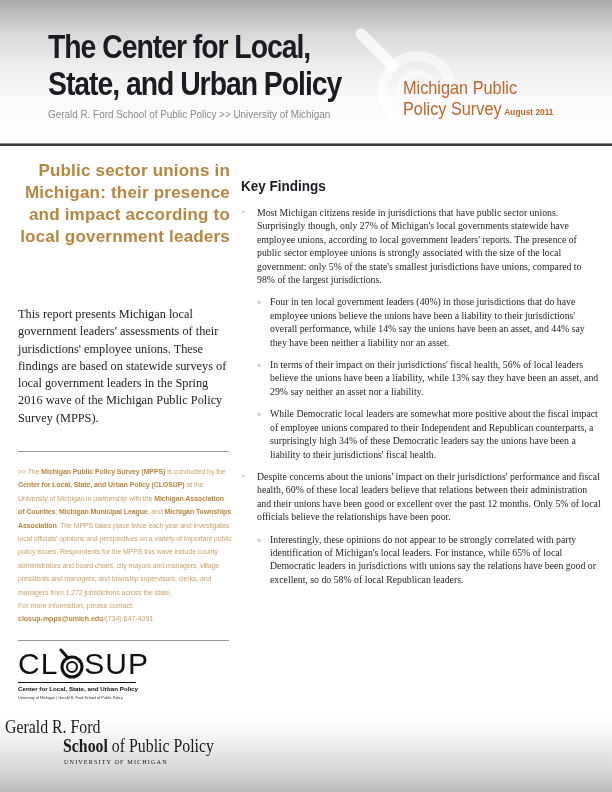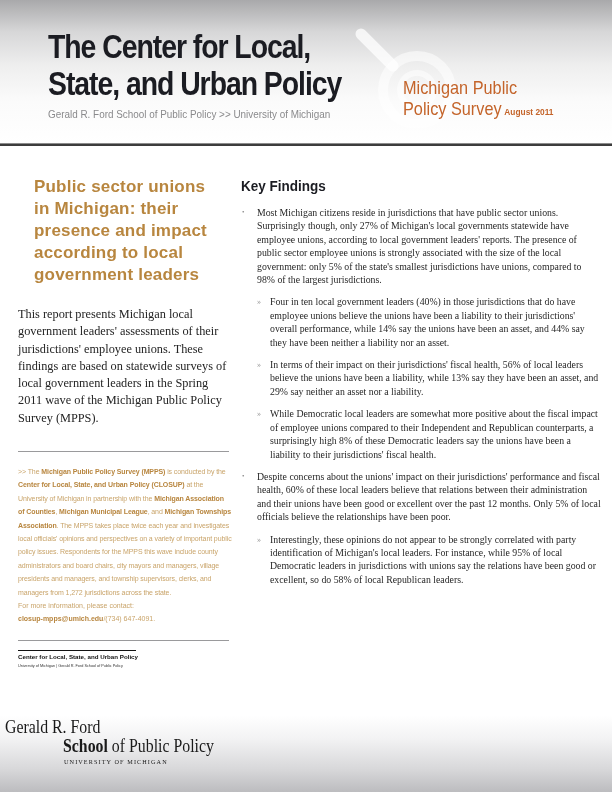--- a/index.html
+++ b/index.html
@@ -34,23 +34,24 @@
     font-family: "Liberation Sans", sans-serif; font-size: 18.5px; line-height: 21px;
     color: #c4642a; transform: scaleX(0.88); transform-origin: left top; white-space: nowrap;
   }
   .survey-date { font-size: 9.5px; font-weight: bold; margin-left: 3px; }
   .rule-top {
     position: absolute; left: 0; top: 143px; width: 612px; height: 3px;
     background: linear-gradient(to bottom, #8c8c8c 0%, #8c8c8c 33%, #3c3c3c 34%, #3c3c3c 100%);
   }
   .left-col { position: absolute; left: 18px; top: 160px; width: 212px; }
   .report-title {
-    margin: 16px; font-family: "Liberation Sans", sans-serif; font-weight: bold;
+    margin: 0; font-family: "Liberation Sans", sans-serif; font-weight: bold;
     font-size: 17px; line-height: 22px; color: #b8863f;
     letter-spacing: 0.2px;
+    text-align: right;
   }
   .intro {
     position: absolute; left: 18px; top: 306px; width: 210px; margin: 0;
     font-size: 12.3px; line-height: 17.3px; color: #242424;
   }
   .left-rule { position: absolute; left: 18px; width: 211px; height: 1px; background: #9a9a9c; }
   .about {
     position: absolute; left: 18px; top: 465px; width: 214px; margin: 0;
     font-family: "Liberation Sans", sans-serif; font-size: 7px; line-height: 13.4px;
     color: #c9a46a; letter-spacing: -0.1px;
@@ -113,34 +114,45 @@
   <span>Michigan Public</span><br>
   <span>Policy Survey</span><span class="survey-date">August 2011</span>
 </div>
 
 <div class="rule-top"></div>
 
 <div class="left-col">
   <h2 class="report-title">Public sector unions in Michigan: their presence and impact according to local government leaders</h2>
 </div>
 
-<p class="intro">This report presents Michigan local government leaders' assessments of their jurisdictions' employee unions. These findings are based on statewide surveys of local government leaders in the Spring 2011 wave of the Michigan Public Policy Survey (MPPS).</p>
+<p class="intro">This report presents Michigan local government leaders' assessments of their jurisdictions' employee unions. These findings are based on statewide surveys of local government leaders in the Spring 2016 wave of the Michigan Public Policy Survey (MPPS).</p>
 
 <div class="left-rule" style="top:451px;"></div>
 
 <p class="about"><span>&gt;&gt; The </span><b>Michigan Public Policy Survey (MPPS)</b><span> is conducted by the </span><b>Center for Local, State, and Urban Policy (CLOSUP)</b><span> at the University of Michigan in partnership with the </span><b>Michigan Association of Counties</b><span>, </span><b>Michigan Municipal League</b><span>, and </span><b>Michigan Townships Association</b><span>. The MPPS takes place twice each year and investigates local officials' opinions and perspectives on a variety of important public policy issues. Respondents for the MPPS this wave include county administrators and board chairs, city mayors and managers, village presidents and managers, and township supervisors, clerks, and managers from 1,272 jurisdictions across the state.</span></p>
 
 <p class="contact">
   <span>For more information, please contact:</span><br>
   <b>closup-mpps@umich.edu</b><span>/(734) 647-4091.</span>
 </p>
 
 <div class="left-rule" style="top:640px;"></div>
 
 <div class="closup-logo">
+  <div class="closup-word">
+    <span>CL</span>
+    <span class="closup-o">
+      <svg width="26" height="32" viewBox="0 0 26 32">
+        <line x1="3" y1="2" x2="10" y2="10" stroke="#111" stroke-width="3" stroke-linecap="round"></line>
+        <circle cx="14" cy="19" r="10" fill="none" stroke="#111" stroke-width="3"></circle>
+        <circle cx="14" cy="19" r="5" fill="none" stroke="#111" stroke-width="2"></circle>
+      </svg>
+    </span>
+    <span>SUP</span>
+  </div>
   <div class="closup-line1">Center for Local, State, and Urban Policy</div>
   <div class="closup-line2">University of Michigan | Gerald R. Ford School of Public Policy</div>
 </div>
 
 <div class="ford-logo">
   <div class="ford-l1">Gerald R. Ford</div>
   <div class="ford-l2"><b>School</b><span> of Public Policy</span></div>
   <div class="ford-l3">UNIVERSITY OF MICHIGAN</div>
 </div>
 
@@ -154,28 +166,28 @@
         <li class="subfinding">
           <span class="bullet">»</span>
           <span>Four in ten local government leaders (40%) in those jurisdictions that do have employee unions believe the unions have been a liability to their jurisdictions' overall performance, while 14% say the unions have been an asset, and 44% say they have been neither a liability nor an asset.</span>
         </li>
         <li class="subfinding">
           <span class="bullet">»</span>
           <span>In terms of their impact on their jurisdictions' fiscal health, 56% of local leaders believe the unions have been a liability, while 13% say they have been an asset, and 29% say neither an asset nor a liability.</span>
         </li>
         <li class="subfinding">
           <span class="bullet">»</span>
-          <span>While Democratic local leaders are somewhat more positive about the fiscal impact of employee unions compared to their Independent and Republican counterparts, a surprisingly high 8% of these Democratic leaders say the unions have been a liability to their jurisdictions' fiscal health.</span>
+          <span>While Democratic local leaders are somewhat more positive about the fiscal impact of employee unions compared to their Independent and Republican counterparts, a surprisingly high 34% of these Democratic leaders say the unions have been a liability to their jurisdictions' fiscal health.</span>
         </li>
       </ul>
     </li>
     <li class="finding">
       <span class="bullet">•</span>
       <span>Despite concerns about the unions' impact on their jurisdictions' performance and fiscal health, 60% of these local leaders believe that relations between their administration and their unions have been good or excellent over the past 12 months. Only 5% of local officials believe the relationships have been poor.</span>
       <ul class="subfindings">
         <li class="subfinding">
           <span class="bullet">»</span>
-          <span>Interestingly, these opinions do not appear to be strongly correlated with party identification of Michigan's local leaders. For instance, while 95% of local Democratic leaders in jurisdictions with unions say the relations have been good or excellent, so do 58% of local Republican leaders.</span>
+          <span>Interestingly, these opinions do not appear to be strongly correlated with party identification of Michigan's local leaders. For instance, while 65% of local Democratic leaders in jurisdictions with unions say the relations have been good or excellent, so do 58% of local Republican leaders.</span>
         </li>
       </ul>
     </li>
   </ul>
 </div>
 
 </body></html>

